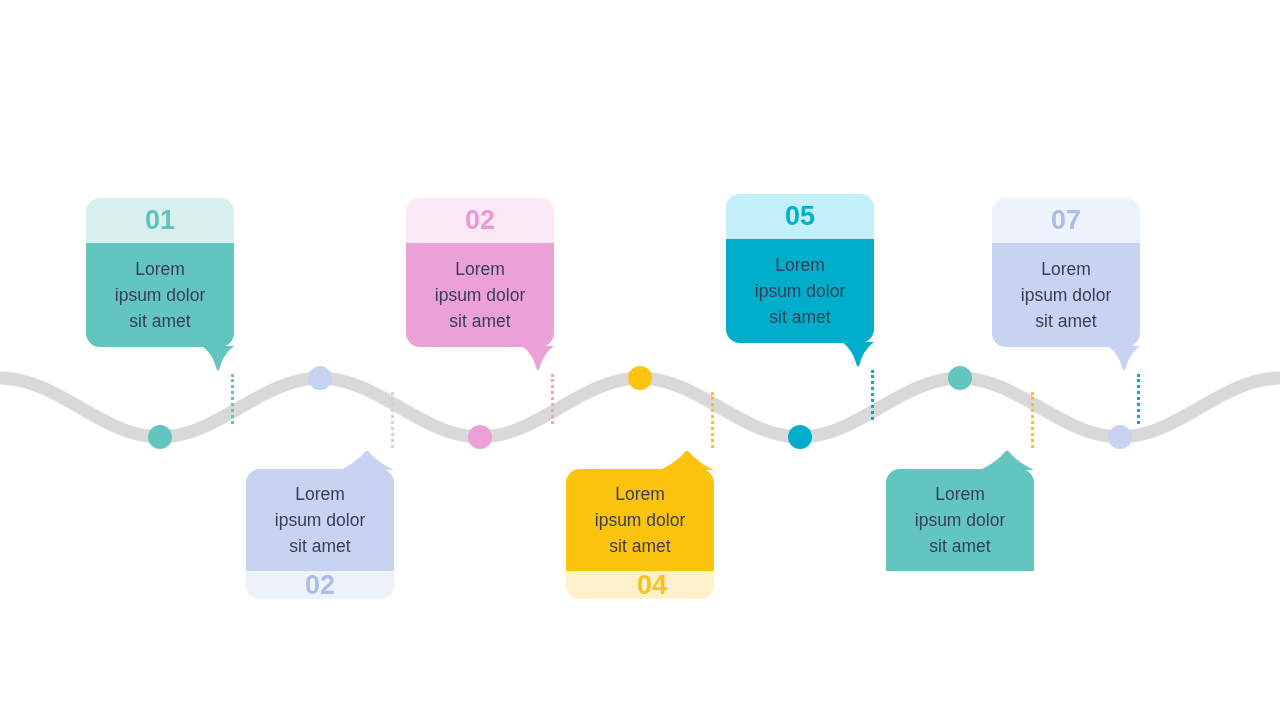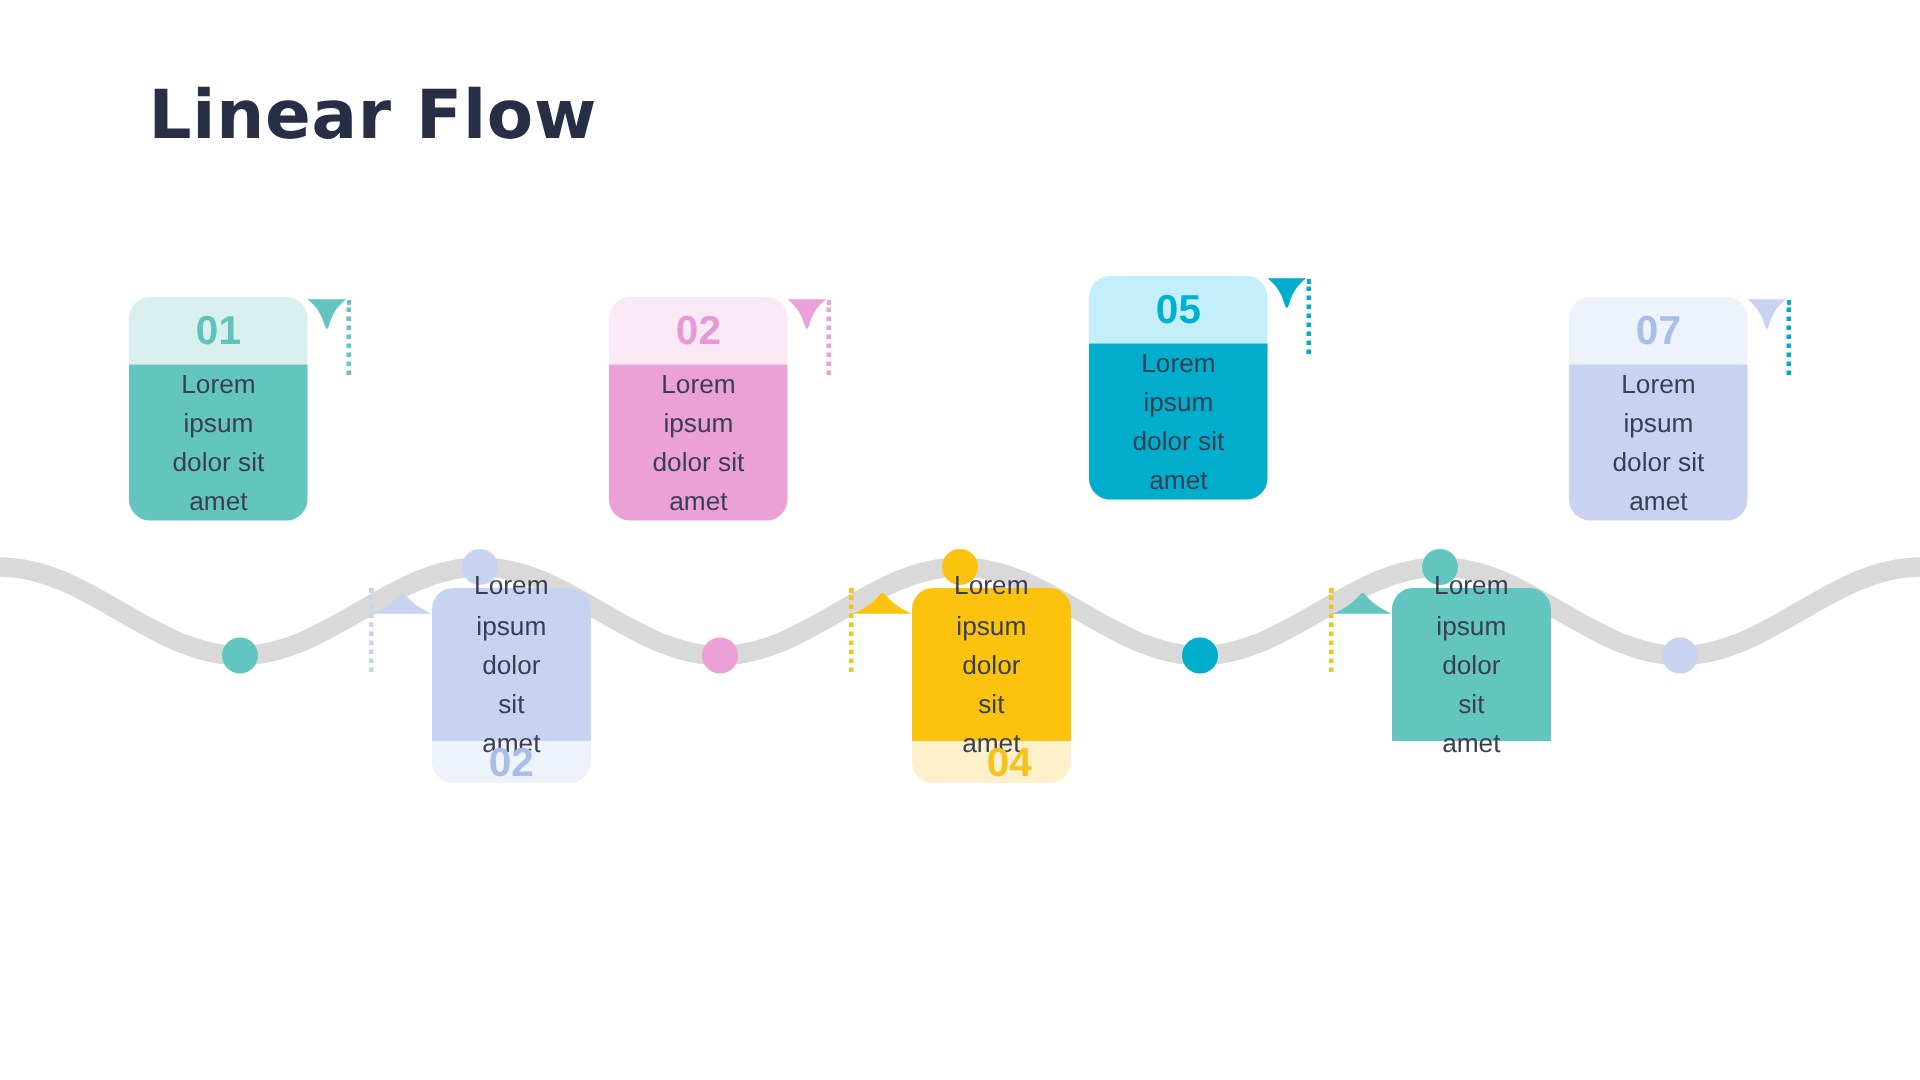--- a/index.html
+++ b/index.html
@@ -11,21 +11,21 @@
   .title{
     position:absolute;left:99px;top:50px;margin:0;
     font-family:"DejaVu Sans","Liberation Sans",sans-serif;
     font-size:45px;font-weight:700;letter-spacing:0.5px;
     color:var(--title-color,#272E45);
   }
   .wave-svg{position:absolute;left:0;top:0;}
 
   .step{
     position:absolute;width:148px;
-    display:flex;align-items:flex-start;
+    display:flex;flex-direction:column;align-items:flex-end;
   }
   .card{width:148px;}
   .cap{
     height:45px;display:flex;align-items:center;justify-content:center;
     font-size:27px;font-weight:700;
   }
   .cap-top{border-radius:14px 14px 0 0;}
   .cap-bottom{height:28px;border-radius:0 0 14px 14px;}
   .cardbody{
     display:flex;align-items:center;justify-content:center;text-align:center;
@@ -50,21 +50,20 @@
   .conn-peri{border-color:var(--peri-main);}
   .conn-pink{border-color:var(--pink-main);}
   .conn-yellow{border-color:var(--yellow-num);}
   .conn-cyan{border-color:var(--cyan-main);}
 </style>
 </head>
 <body>
 
 <div class="stage">
 
-  <h1 class="title">Linear Flow</h1>
 
   <svg class="wave-svg" width="1280" height="720" viewBox="0 0 1280 720">
     <path d="M0 378 C58 378,102 437,160 437 C218 437,262 378,320 378 C378 378,422 437,480 437 C538 437,582 378,640 378 C698 378,742 437,800 437 C858 437,902 378,960 378 C1018 378,1062 437,1120 437 C1178 437,1222 378,1280 378" fill="none" style="stroke:var(--wave-gray)" stroke-width="13" stroke-linecap="round"></path>
     <circle class="fill-teal" cx="160" cy="437" r="12"></circle>
     <circle class="fill-peri" cx="320" cy="378" r="12"></circle>
     <circle class="fill-pink" cx="480" cy="437" r="12"></circle>
     <circle class="fill-yellow" cx="640" cy="378" r="12"></circle>
     <circle class="fill-cyan" cx="800" cy="437" r="12"></circle>
     <circle class="fill-teal" cx="960" cy="378" r="12"></circle>
     <circle class="fill-peri" cx="1120" cy="437" r="12"></circle>
@@ -123,21 +122,21 @@
     <div class="card">
       <div class="cardbody body-down body-yellow">
           <span>Lorem ipsum dolor sit amet</span>
         </div>
       <div class="cap cap-bottom cap-yellow">
           <span>04</span>
         </div>
     </div>
   </div>
 
-  <div class="step" style="left:726px;top:184px">
+  <div class="step" style="left:726px;top:194px">
     <div class="card">
       <div class="cap cap-top cap-cyan">
           <span>05</span>
         </div>
       <div class="cardbody body-up body-cyan">
           <span>Lorem ipsum dolor sit amet</span>
         </div>
     </div>
     <svg class="tail-down" width="32" height="26" viewBox="0 0 32 26">
       <path class="fill-cyan" d="M0 0 H32 C26 5 21 10 17.7 22 Q16 27 14.3 22 C11 10 6 5 0 0 Z"></path>
@@ -150,21 +149,21 @@
     <svg class="tail-up" width="54" height="20" viewBox="0 0 54 20">
       <path class="fill-teal" d="M0 20 C9 16 19 9 24.3 2.5 Q27 -1 29.7 2.5 C35 9 45 16 54 20 Z"></path>
     </svg>
     <div class="card">
       <div class="cardbody body-down body-teal">
           <span>Lorem ipsum dolor sit amet</span>
         </div>
     </div>
   </div>
 
-  <div class="step" style="left:1046px;top:198px">
+  <div class="step" style="left:992px;top:198px">
     <div class="card">
       <div class="cap cap-top cap-peri">
           <span>07</span>
         </div>
       <div class="cardbody body-up body-peri">
           <span>Lorem ipsum dolor sit amet</span>
         </div>
     </div>
     <svg class="tail-down" width="32" height="26" viewBox="0 0 32 26">
       <path class="fill-peri" d="M0 0 H32 C26 5 21 10 17.7 22 Q16 27 14.3 22 C11 10 6 5 0 0 Z"></path>

